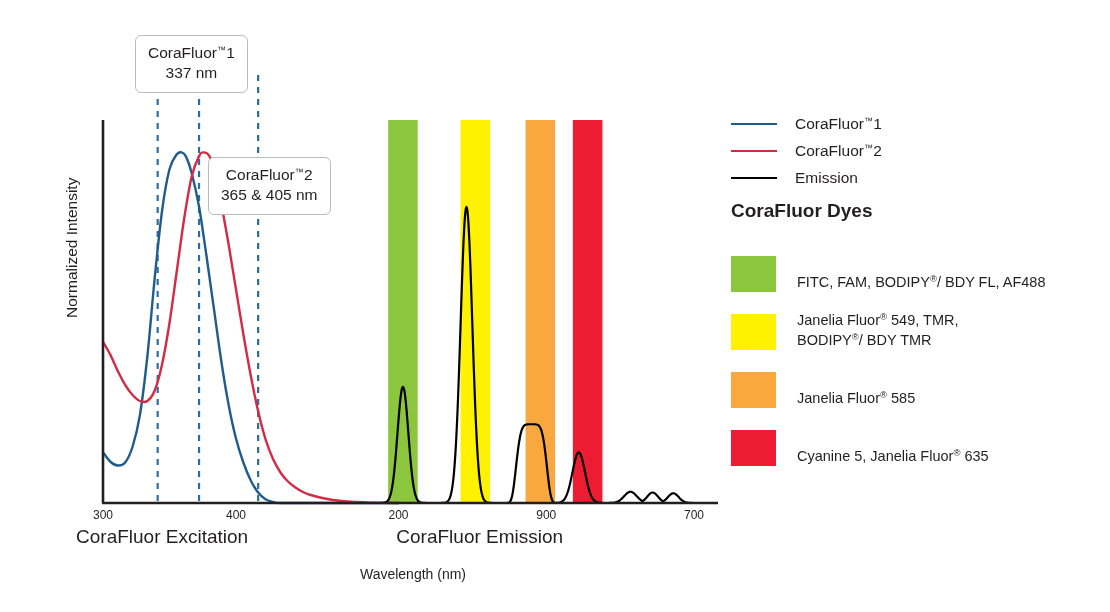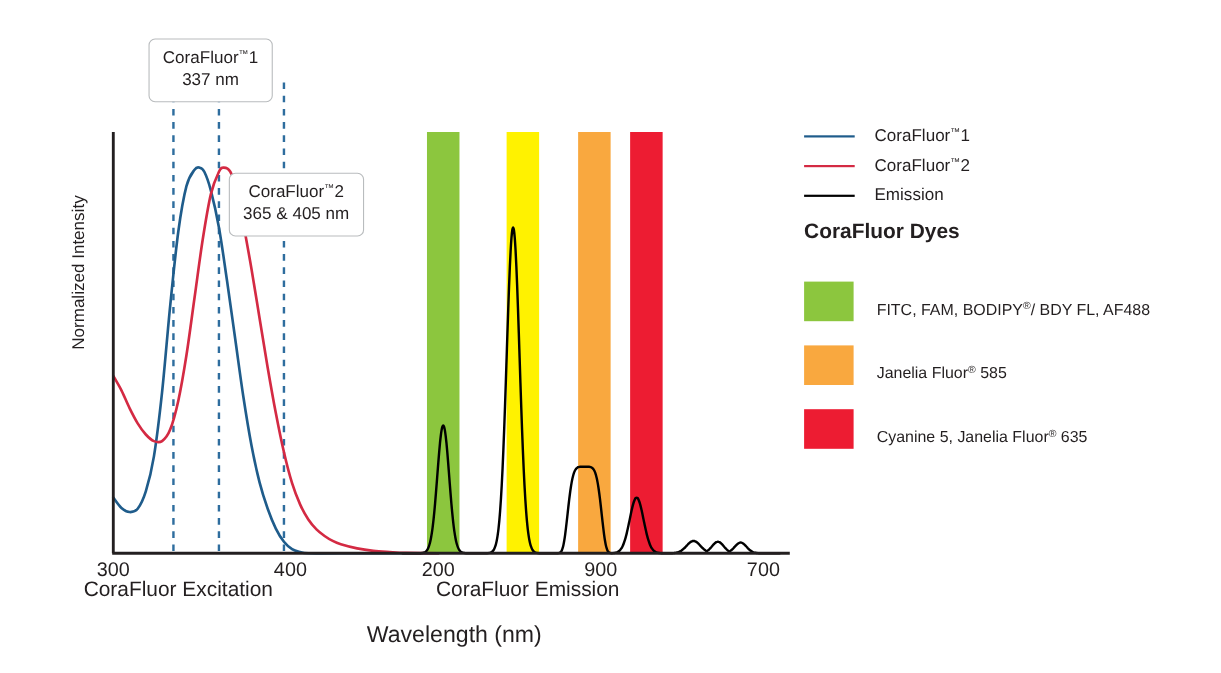--- a/index.html
+++ b/index.html
@@ -45,37 +45,37 @@
     letter-spacing: 0.3px;
   }
   #callout-cf1 { left: 135px; top: 35px; }
   #callout-cf2 { left: 208px; top: 157px; }
   .callout-line1 { display: block; }
   .callout-line2 { display: block; }
 
   
   .axis-tick {
     position: absolute;
-    font-size: 18px;
+    font-size: 12px;
     color: #231f20;
     transform: translateX(-50%);
     white-space: nowrap;
   }
   .axis-sublabel {
     position: absolute;
     font-size: 19px;
     color: #231f20;
     transform: translateX(-50%);
     white-space: nowrap;
   }
   #x-axis-title {
     position: absolute;
     left: 413px;
     top: 566px;
-    font-size: 21px;
+    font-size: 14px;
     color: #231f20;
     transform: translateX(-50%);
     white-space: nowrap;
   }
   #y-axis-title {
     position: absolute;
     left: 63px;
     top: 318px;
     font-size: 15.5px;
     color: #231f20;
@@ -183,21 +183,21 @@
   <div class="callout" id="callout-cf2">
     <span class="callout-line1"><span>CoraFluor</span><span class="sup">™</span><span>2</span></span>
     <span class="callout-line2">365 &amp; 405 nm</span>
   </div>
 
   <div id="x-axis-title">Wavelength (nm)</div>
   <div id="y-axis-title">Normalized Intensity</div>
 
   <div id="tick-layer">
       <div class="axis-tick" style="left: 103px; top: 508px;">300</div>
-      <div class="axis-tick" style="left: 264px; top: 508px;">400</div>
+      <div class="axis-tick" style="left: 236px; top: 508px;">400</div>
       <div class="axis-tick" style="left: 398.5px; top: 508px;">200</div>
       <div class="axis-tick" style="left: 546.25px; top: 508px;">900</div>
       <div class="axis-tick" style="left: 694px; top: 508px;">700</div>
       <div class="axis-sublabel" style="left: 162.1px; top: 526px;">CoraFluor Excitation</div>
       <div class="axis-sublabel" style="left: 479.762px; top: 526px; text-align: right;">CoraFluor Emission</div>
     </div>
 
   <div id="series-legend">
       <div class="legend-row">
         <span class="legend-swatch-line" style="border-top-color: rgb(31, 92, 139);"></span>
@@ -215,20 +215,27 @@
 
   <div id="dyes-heading">CoraFluor Dyes</div>
   <div id="dyes-list">
       <div class="dye-row">
         <span class="dye-swatch" style="background: rgb(140, 198, 62);"></span>
         <span class="dye-label">
           <span class="dye-label-line">FITC, FAM, BODIPY<span class="sup">®</span>/ BDY FL, AF488</span>
         </span>
       </div>
       <div class="dye-row">
+        <span class="dye-swatch" style="background: rgb(255, 242, 0);"></span>
+        <span class="dye-label">
+          <span class="dye-label-line">Janelia Fluor<span class="sup">®</span> 549, TMR,</span>
+          <span class="dye-label-line">BODIPY<span class="sup">®</span>/ BDY TMR</span>
+        </span>
+      </div>
+      <div class="dye-row">
         <span class="dye-swatch" style="background: rgb(249, 168, 63);"></span>
         <span class="dye-label">
           <span class="dye-label-line">Janelia Fluor<span class="sup">®</span> 585</span>
         </span>
       </div>
       <div class="dye-row">
         <span class="dye-swatch" style="background: rgb(237, 28, 50);"></span>
         <span class="dye-label">
           <span class="dye-label-line">Cyanine 5, Janelia Fluor<span class="sup">®</span> 635</span>
         </span>

